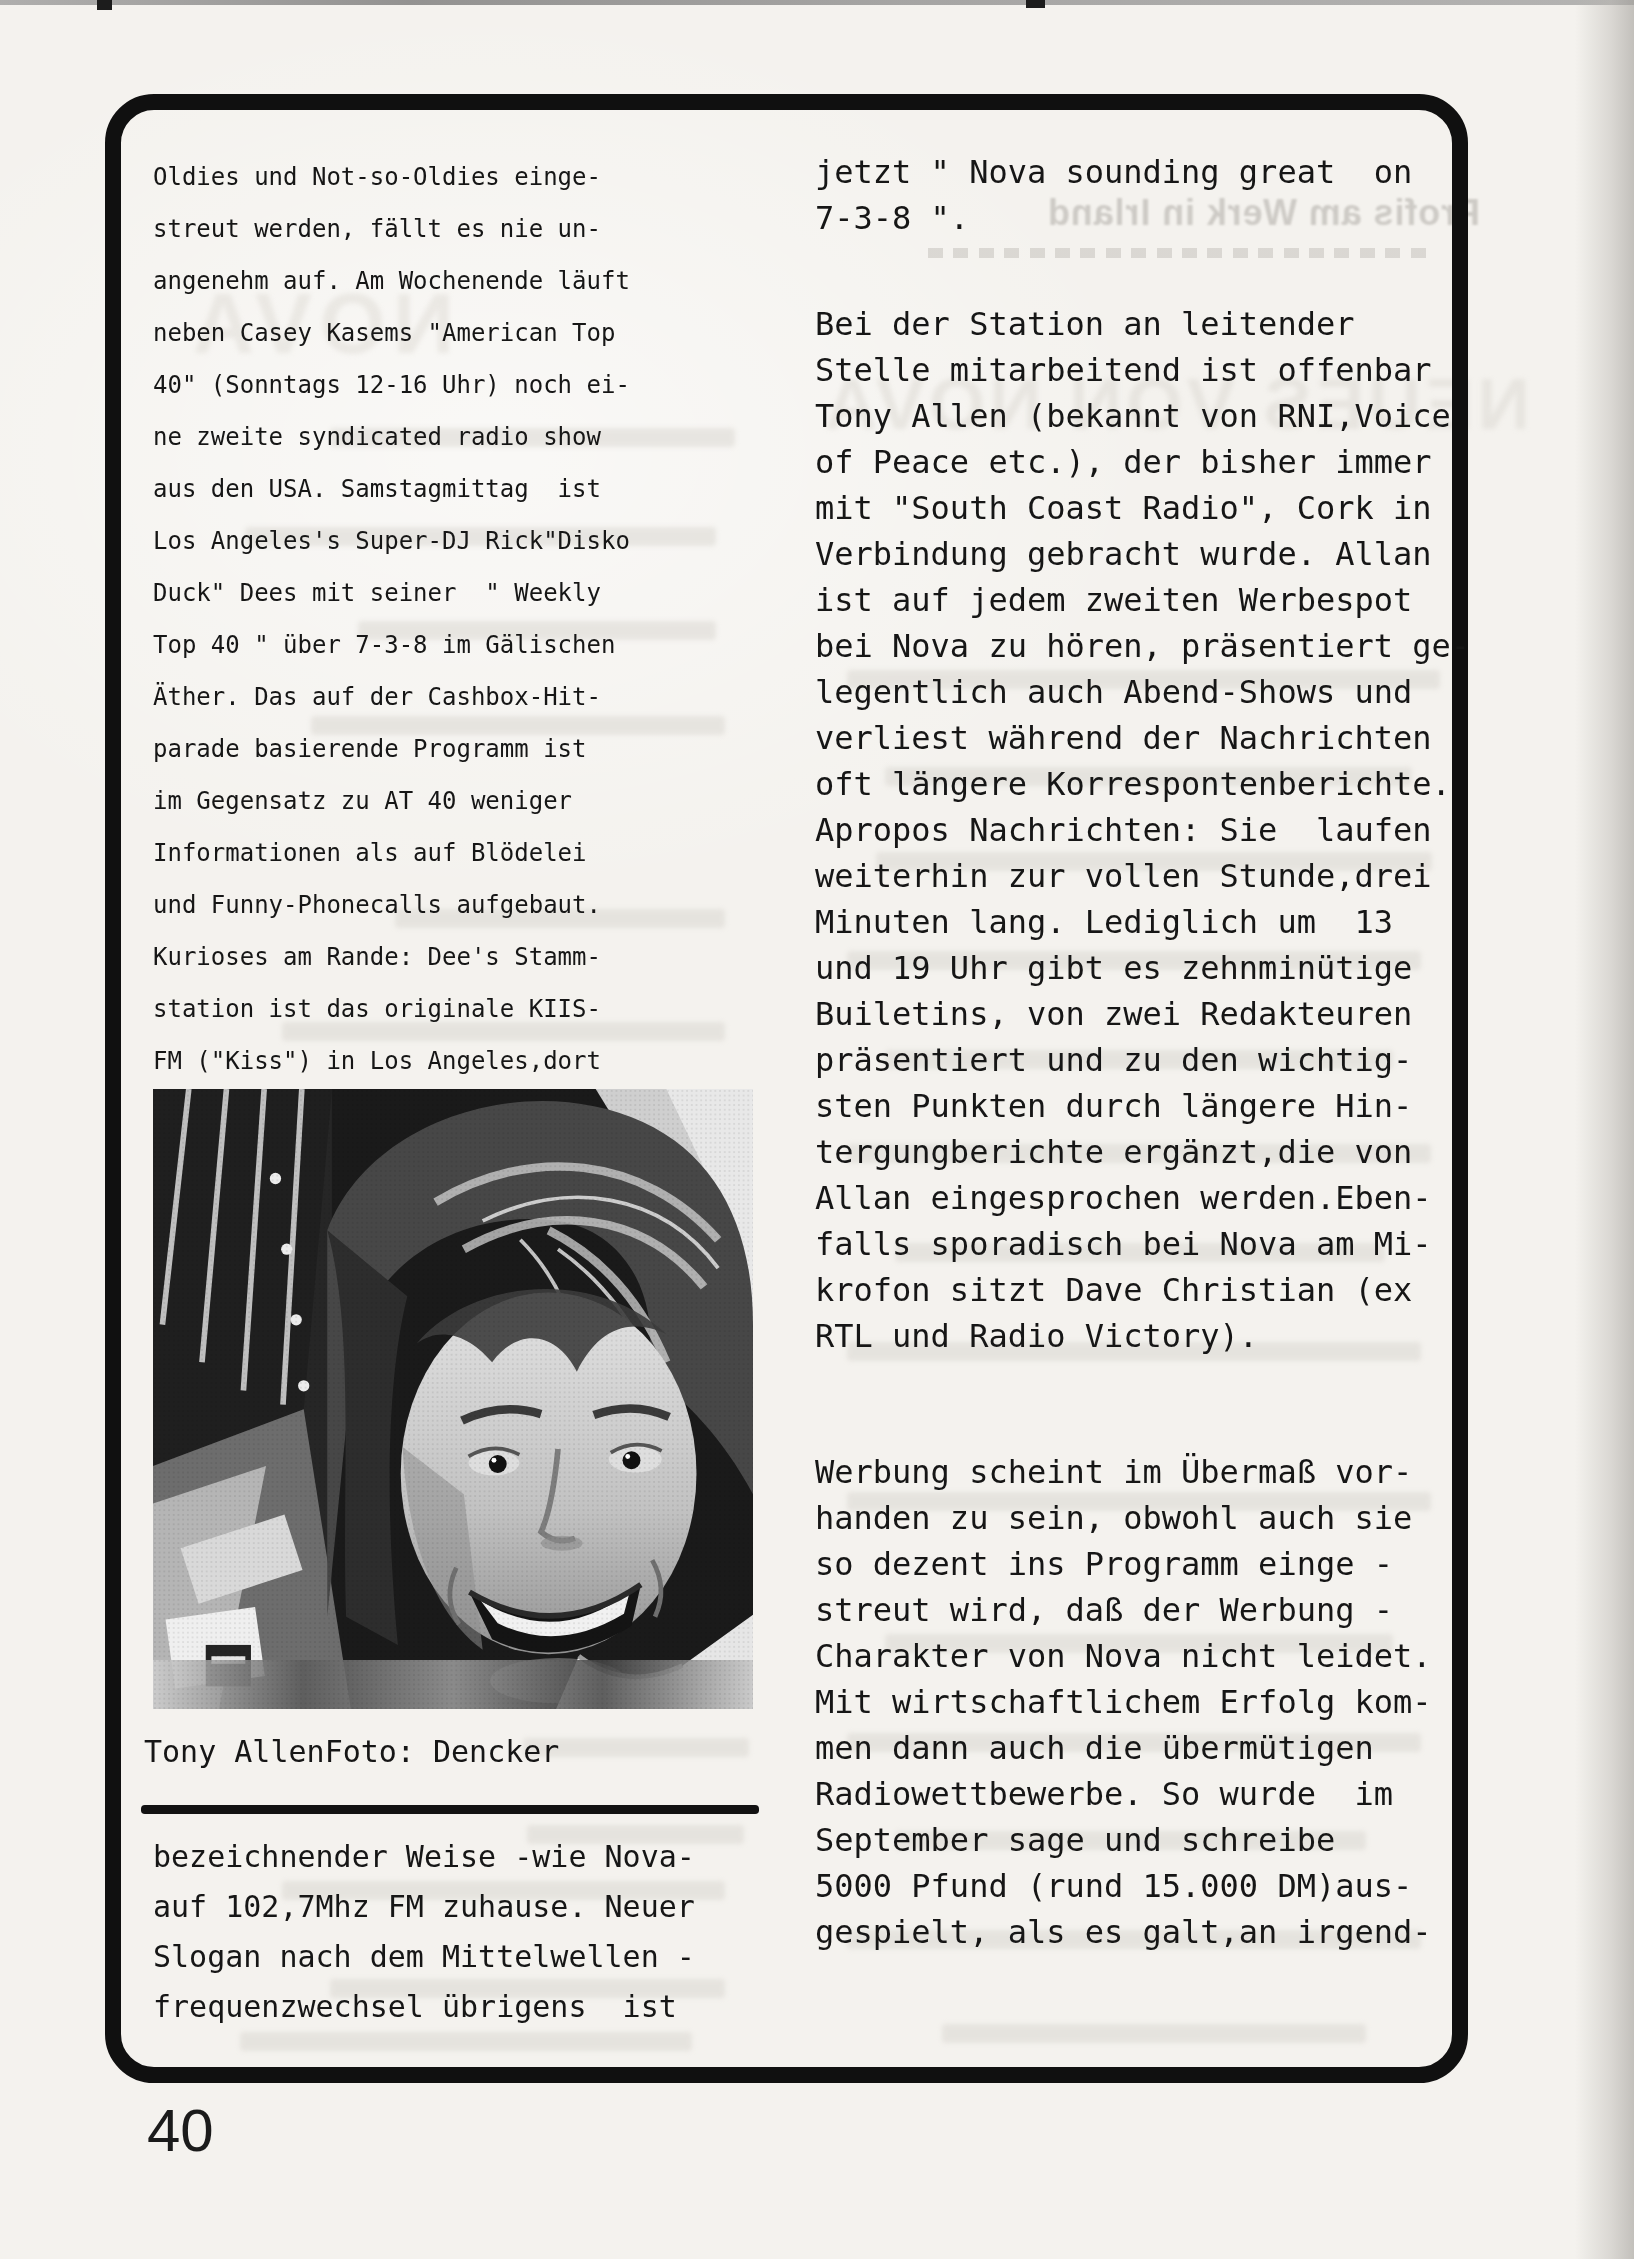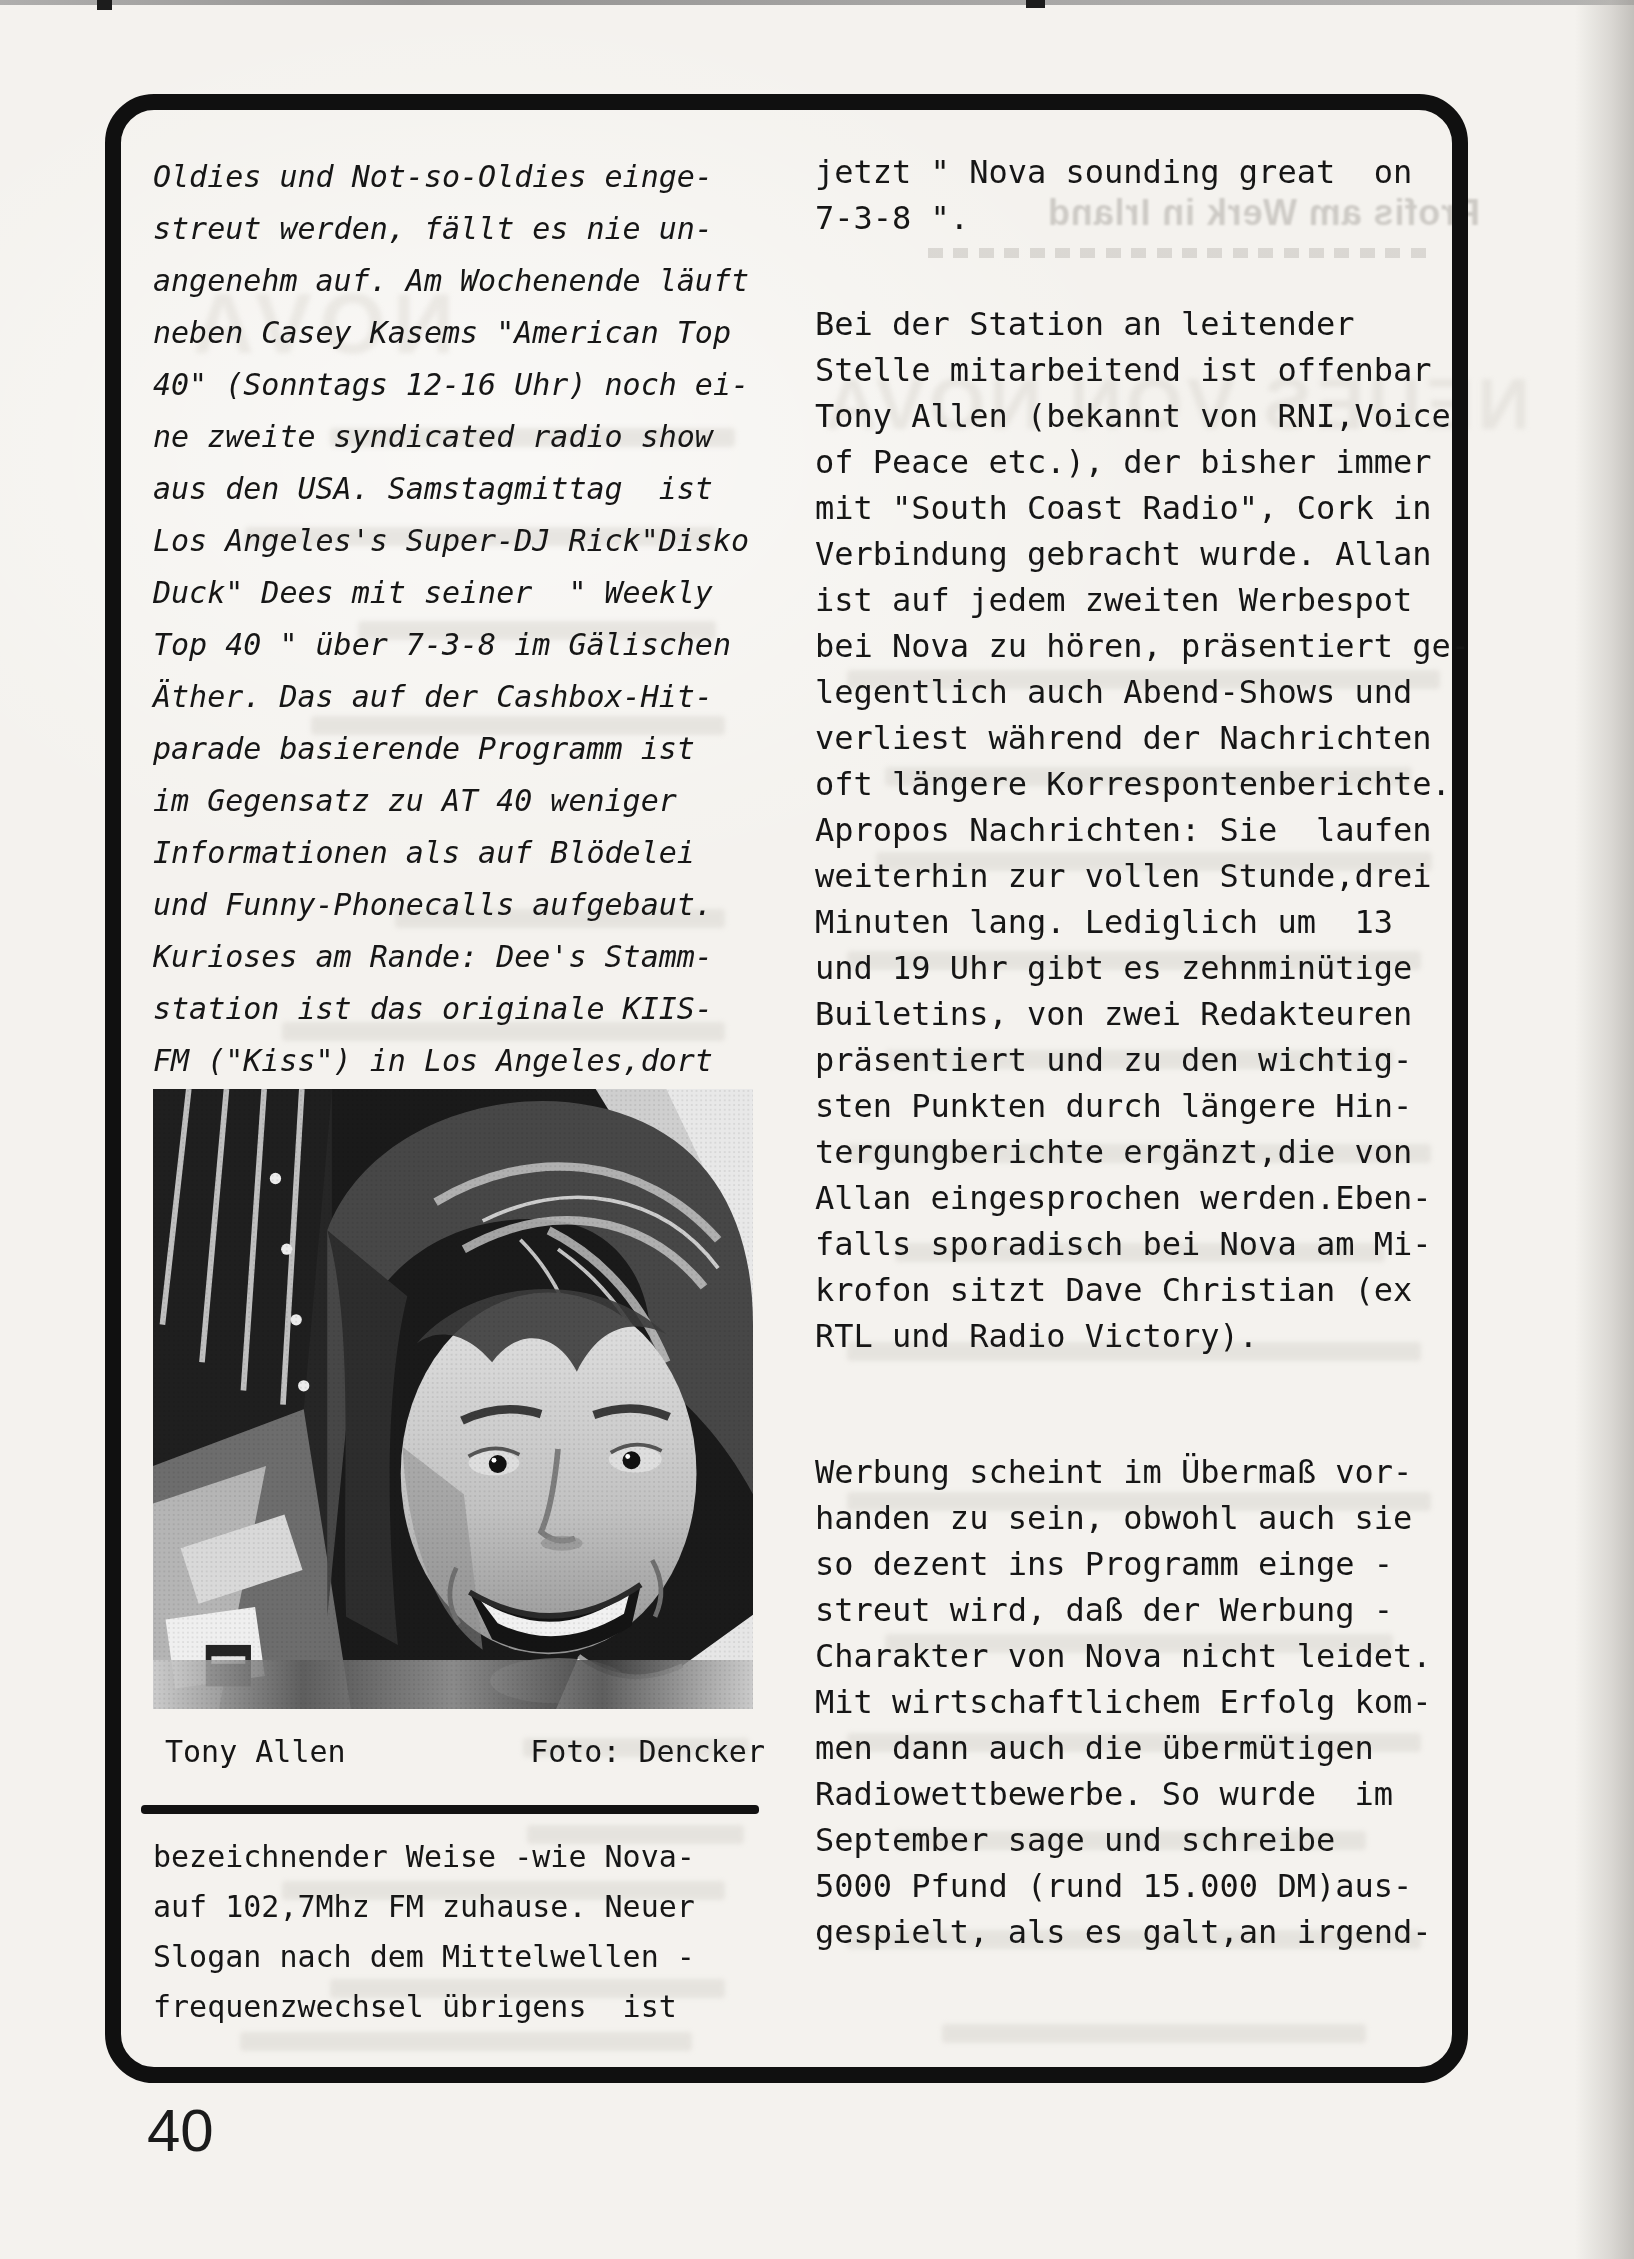--- a/index.html
+++ b/index.html
@@ -30,30 +30,30 @@
     opacity:.6;filter:blur(2.4px);}
   .ghost-big-left{left:185px;top:275px;font-size:85px;letter-spacing:7.5px;color:#e2dfd9;
     opacity:.6;filter:blur(2.8px);}
   .smudge{position:absolute;height:19px;background:#d8d5cf;opacity:.5;filter:blur(2.4px);
     border-radius:3.8px;}
   
   .frame{position:absolute;left:105px;top:94px;width:1363px;height:1989px;
     box-sizing:border-box;border:16px solid #101010;border-radius:49px;}
   
   .tline{white-space:pre;}
-  .col-left{position:absolute;left:153px;top:151px;width:650px;font-size:30px;font-style:italic;}
+  .col-left{position:absolute;left:153px;top:151px;width:650px;font-size:24px;}
   .col-left .tline{height:52px;line-height:52px;}
   .col-right{position:absolute;left:815px;top:149px;width:659px;font-size:32px;}
   .col-right .tline{height:46px;line-height:46px;}
   .para.gap-big{margin-top:60px;}
   .para.gap-mid{margin-top:90px;}
   .photo{position:absolute;left:153px;top:1089px;width:600px;height:620px;margin:0;}
   .photo svg{display:block;width:100%;height:100%;}
-  .caption{position:absolute;left:165px;top:1733px;width:600px;display:flex;
-    justify-content:space-between;font-size:30px;line-height:38px;white-space:pre;}
+  .caption{position:absolute;left:144px;top:1733px;width:600px;display:flex;
+    justify-content:flex-start;font-size:30px;line-height:38px;white-space:pre;}
   .rule{position:absolute;left:141px;top:1805px;width:618px;height:9.4px;background:#121212;
     border-radius:3.8px;}
   .col-left-bottom{position:absolute;left:153px;top:1832px;width:650px;font-size:30px;}
   .col-left-bottom .tline{height:50px;line-height:50px;}
   .page-number{position:absolute;left:147px;top:2096px;font-family:"Liberation Sans",sans-serif;
     font-size:60px;font-weight:400;color:#1b1b1b;}
 </style>
 </head>
 <body>
 

